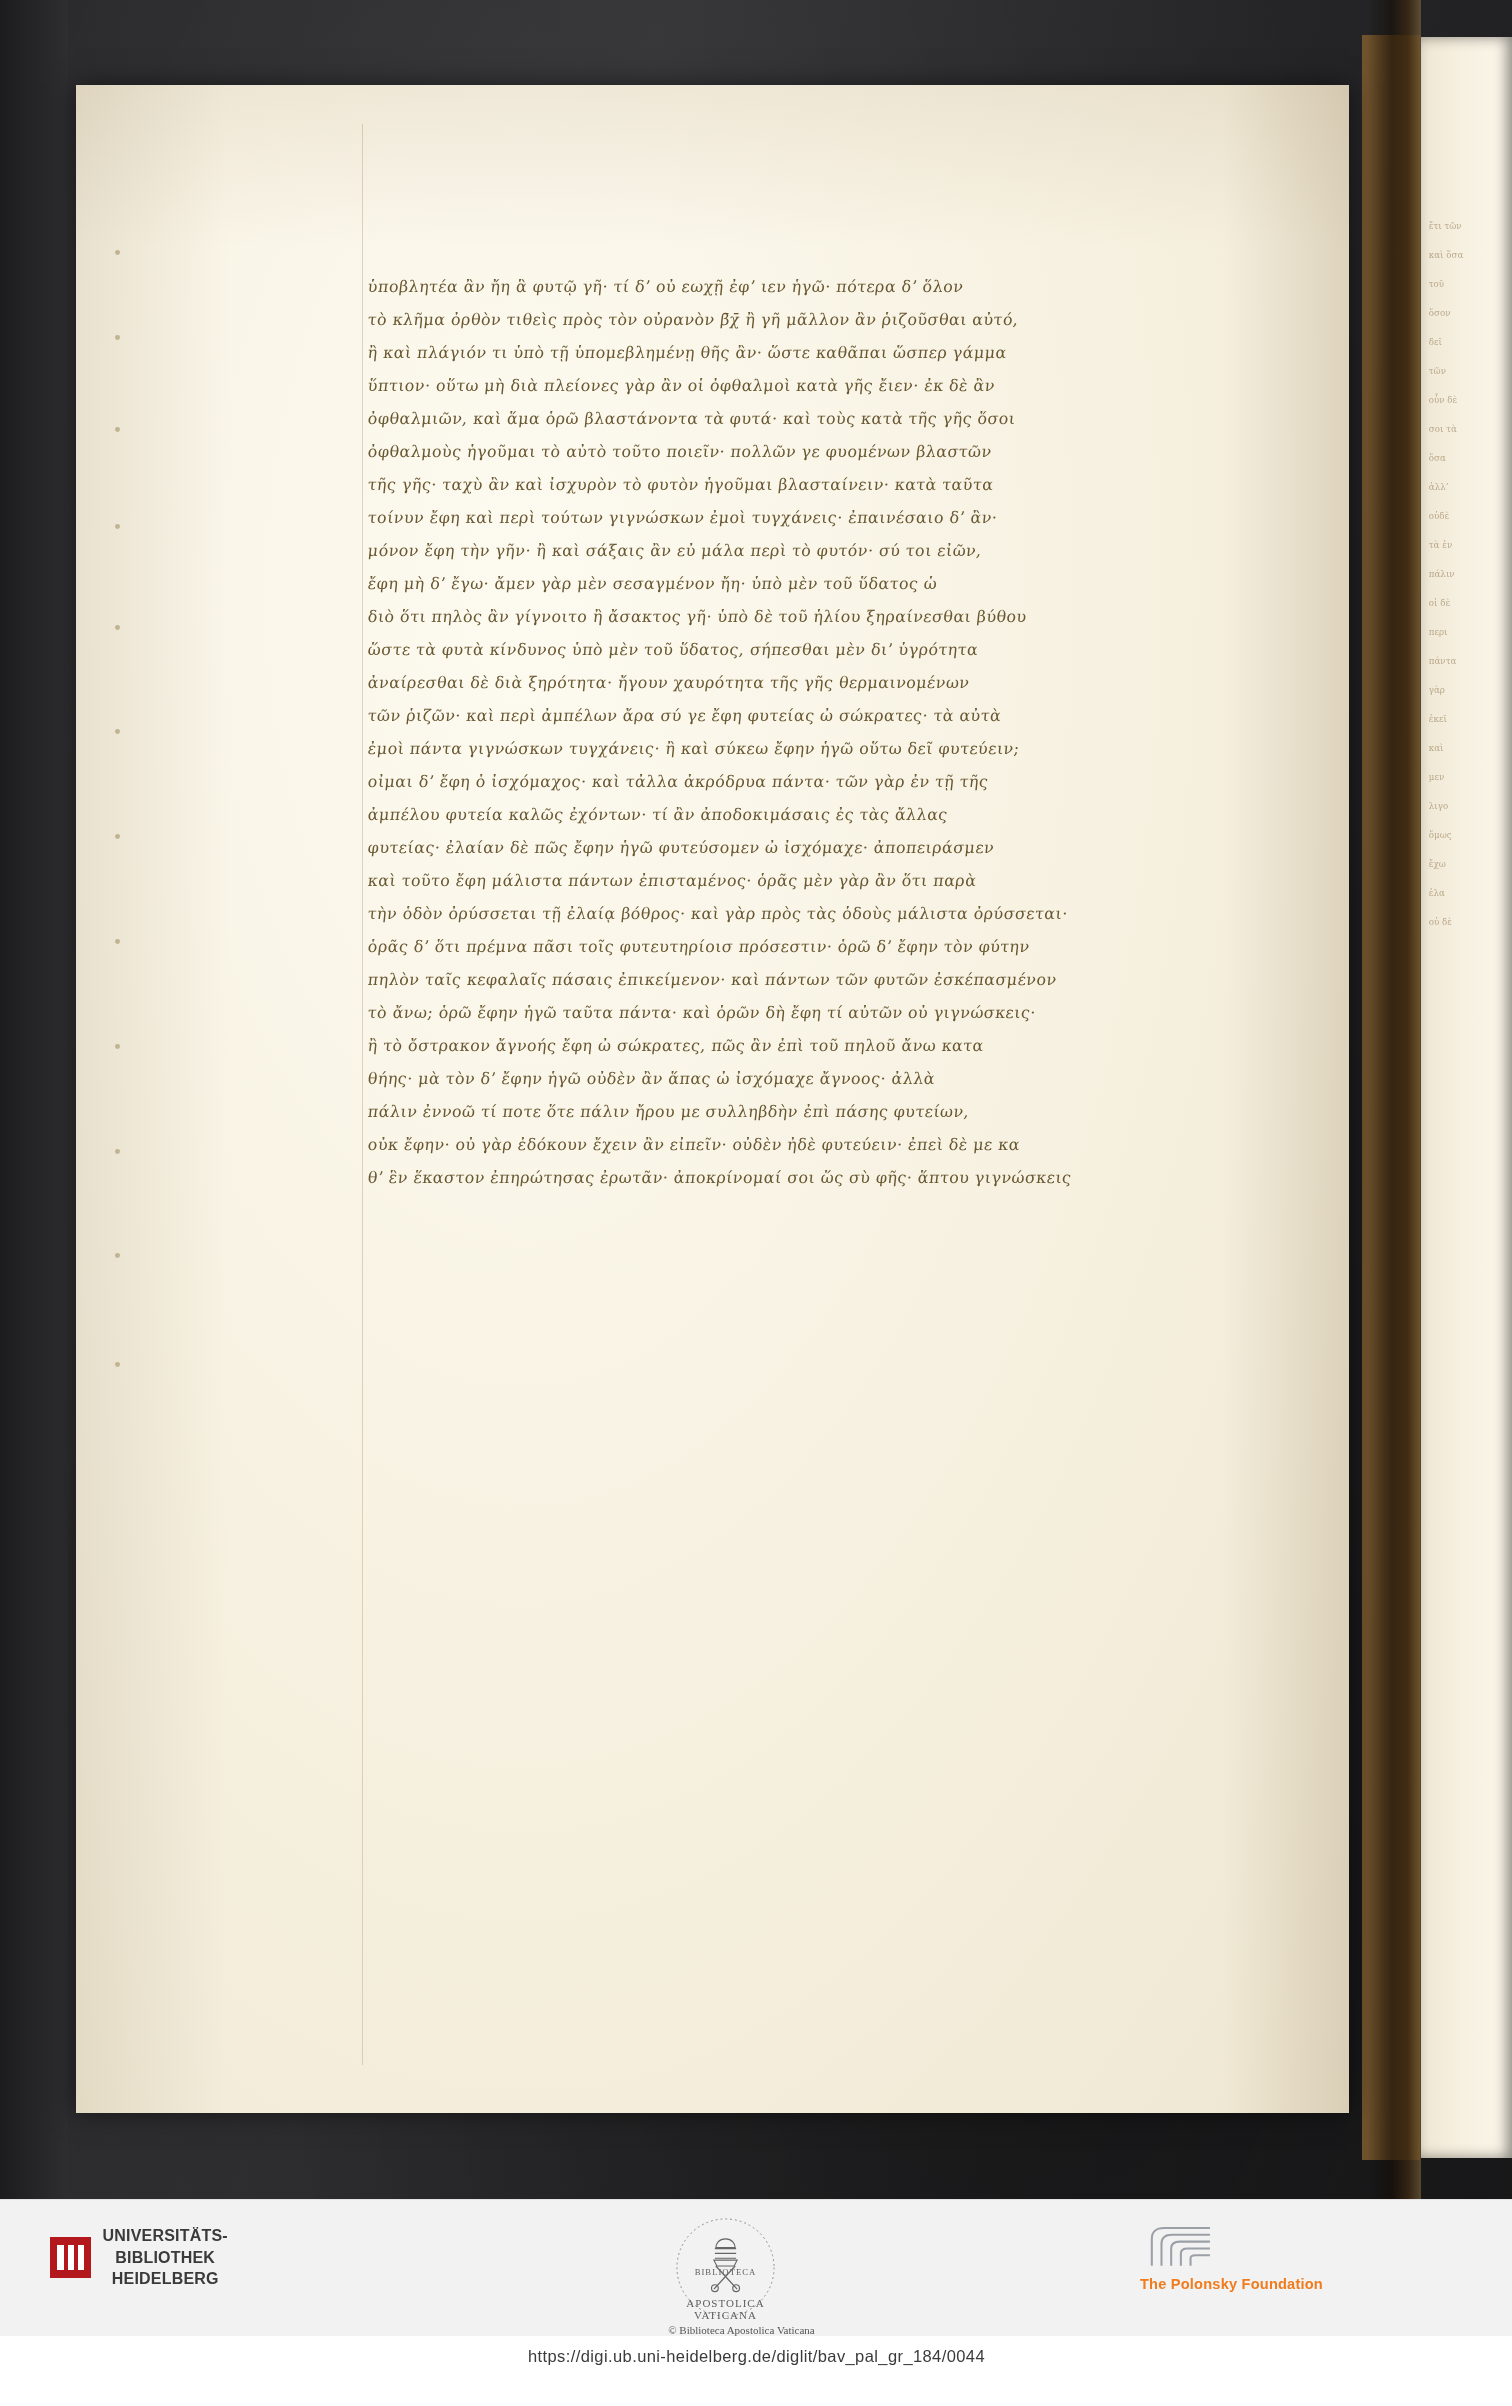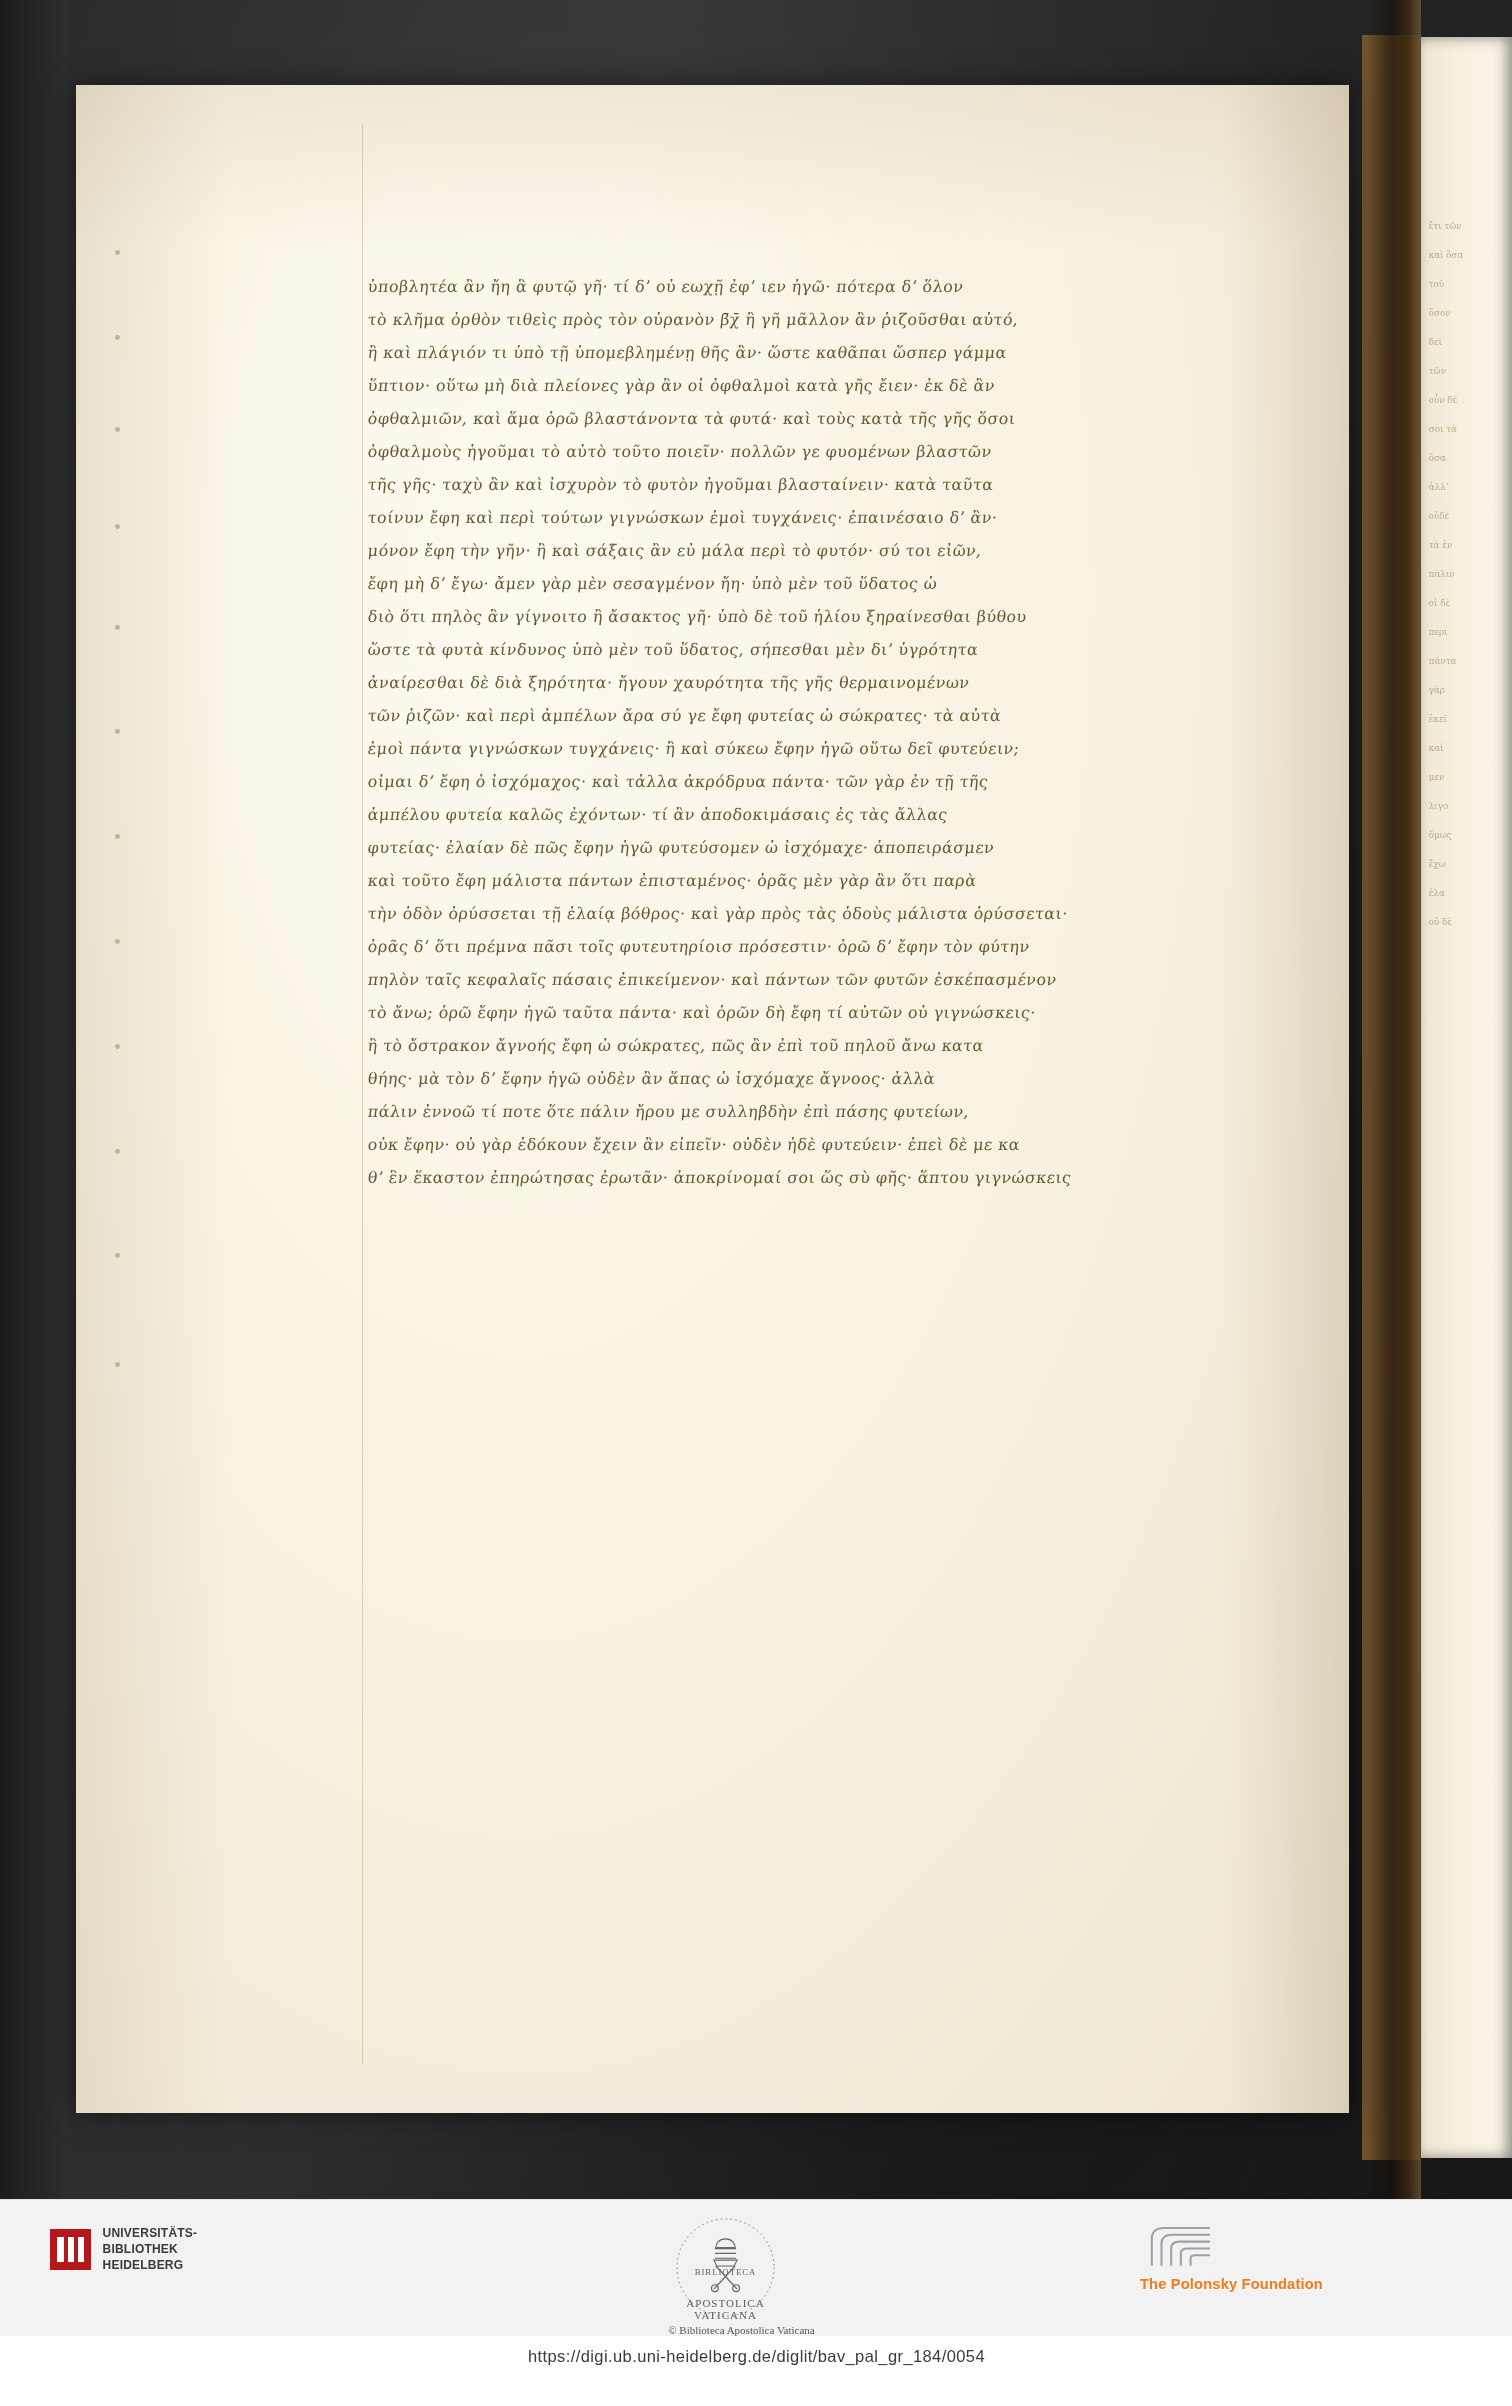--- a/index.html
+++ b/index.html
@@ -199,26 +199,27 @@
   }
   #ub-mark span {
     position: absolute;
     background: #ffffff;
   }
   #ub-mark .b1 { left: 6.8px;  top: 7.8px;  width: 6.8px; height: 25px; }
   #ub-mark .b2 { left: 17.5px; top: 7.8px;  width: 6.8px; height: 25px; }
   #ub-mark .b3 { left: 28px; top: 7.8px;  width: 5.8px; height: 25px; }
   #ub-text {
     font-family: "Liberation Sans", sans-serif;
-    font-size: 12px;
+    font-size: 16px;
     font-weight: bold;
     color: #3a3a3a;
     line-height: 1.35;
     letter-spacing: 0.2px;
     white-space: pre-line;
+    text-align: center;
   }
 
   
   #bav {
     position: absolute;
     left: 640px;
     top: 13.6px;
     width: 204px;
     height: 109px;
   }
@@ -438,16 +439,16 @@
             <path d="M16 44 L16 21 Q16 12 27 12 L66 12"></path>
             <path d="M26 44 L26 26 Q26 19 35 19 L66 19"></path>
             <path d="M36 44 L36 31 Q36 26 43 26 L66 26"></path>
             <path d="M46 44 L46 36 Q46 33 51 33 L66 33"></path>
           </g>
         </svg>
         <div id="polonsky-text">The Polonsky Foundation</div>
       </div>
     </div>
 
-    <div id="url">https://digi.ub.uni-heidelberg.de/diglit/bav_pal_gr_184/0054</div>
+    <div id="url">https://digi.ub.uni-heidelberg.de/diglit/bav_pal_gr_184/0044</div>
   </div>
 </div>
 
 
 </body></html>

